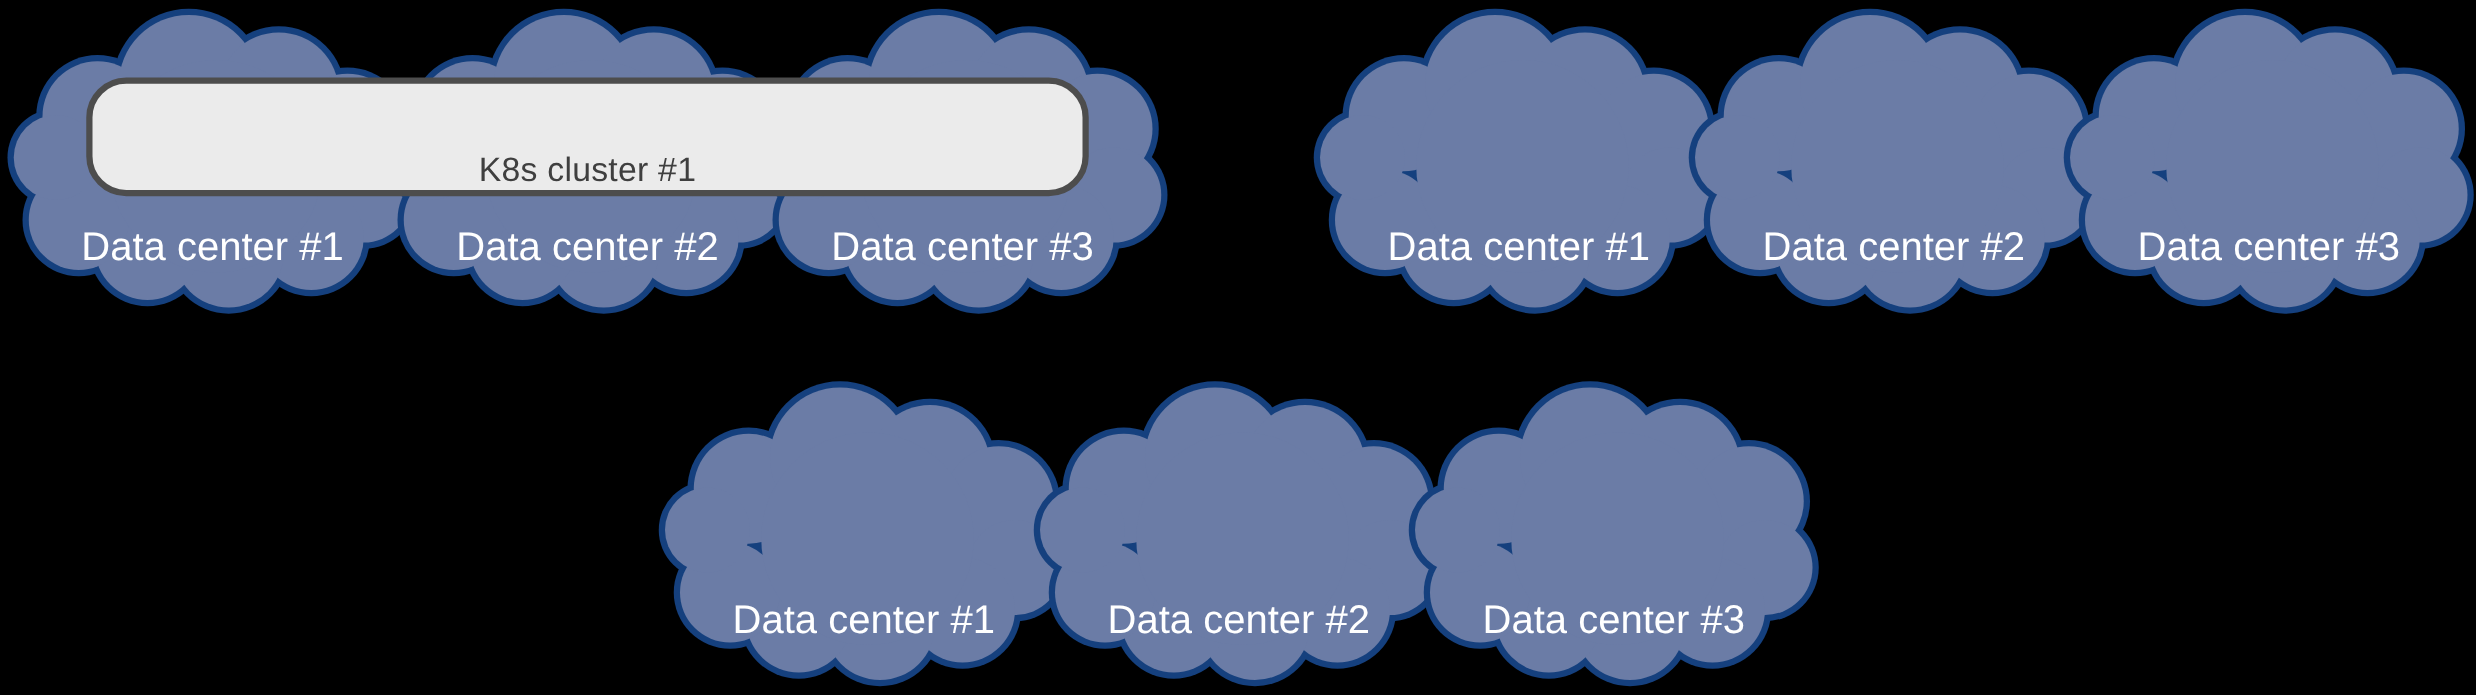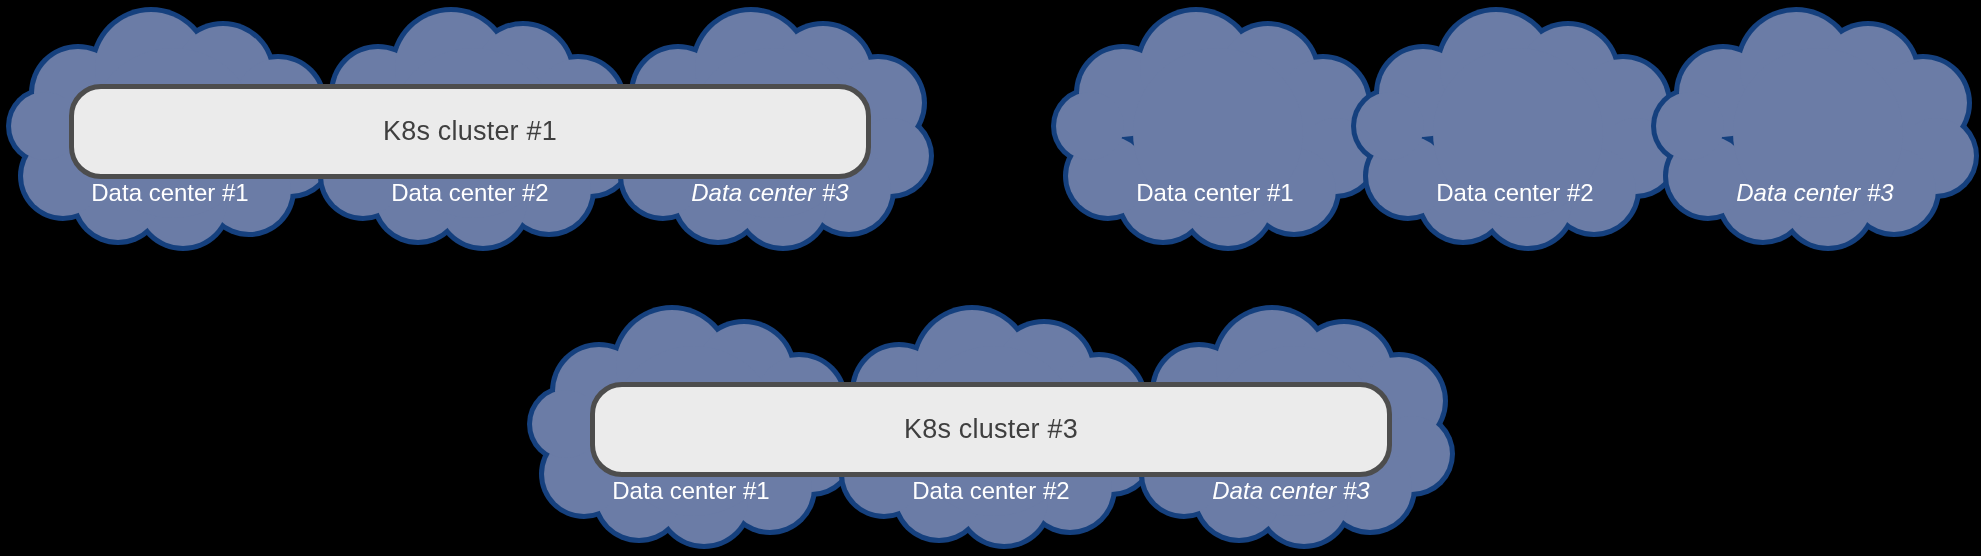--- a/index.html
+++ b/index.html
@@ -37,41 +37,40 @@
     position: absolute;
     left: 69px;
     top: 62px;
     width: 802px;
     height: 95px;
     box-sizing: border-box;
     background: var(--box-fill, #ebebeb);
     border: 5px solid var(--box-border, #4d4d4d);
     border-radius: 32px;
     display: flex;
-    align-items: center;
+    align-items: flex-end;
     justify-content: center;
-    margin-top: 22px;
   }
   .cluster-label {
     font-size: 27px;
     letter-spacing: 0.2px;
     color: var(--box-text, #3f3f3f);
     white-space: nowrap;
   }
   .dc-label {
     position: absolute;
     top: 179px;
     transform: translateX(-50%);
-    font-size: 24px;
+    font-size: 32px;
     color: var(--label-text, #fff);
     white-space: nowrap;
   }
   .l1 { left: 170px; }
   .l2 { left: 470px; text-align: right; }
-  .l3 { left: 770px; font-style: italic; }
+  .l3 { left: 770px; }
 
   .defs-holder { position: absolute; width: 0; height: 0; }
 </style>
 </head>
 <body>
 
 <svg class="defs-holder" aria-hidden="true">
   <defs>
     <g id="cloudShape">
       <g fill="var(--cloud-border, #15407E)">
@@ -142,21 +141,18 @@
   <section class="group g3">
     <svg class="cloud c1" width="348" height="260" viewBox="-13 -8 348 260">
         <use href="#cloudShape" xlink:href="#cloudShape"></use>
       </svg>
     <svg class="cloud c2" width="348" height="260" viewBox="-13 -8 348 260">
         <use href="#cloudShape" xlink:href="#cloudShape"></use>
       </svg>
     <svg class="cloud c3" width="348" height="260" viewBox="-13 -8 348 260">
         <use href="#cloudShape" xlink:href="#cloudShape"></use>
       </svg>
-    <div class="cluster-box">
-      <span class="cluster-label">K8s cluster #3</span>
-    </div>
     <div class="dc-label l1">Data center #1</div>
     <div class="dc-label l2">Data center #2</div>
     <div class="dc-label l3">Data center #3</div>
   </section>
 
 </div>
 
 </body></html>

